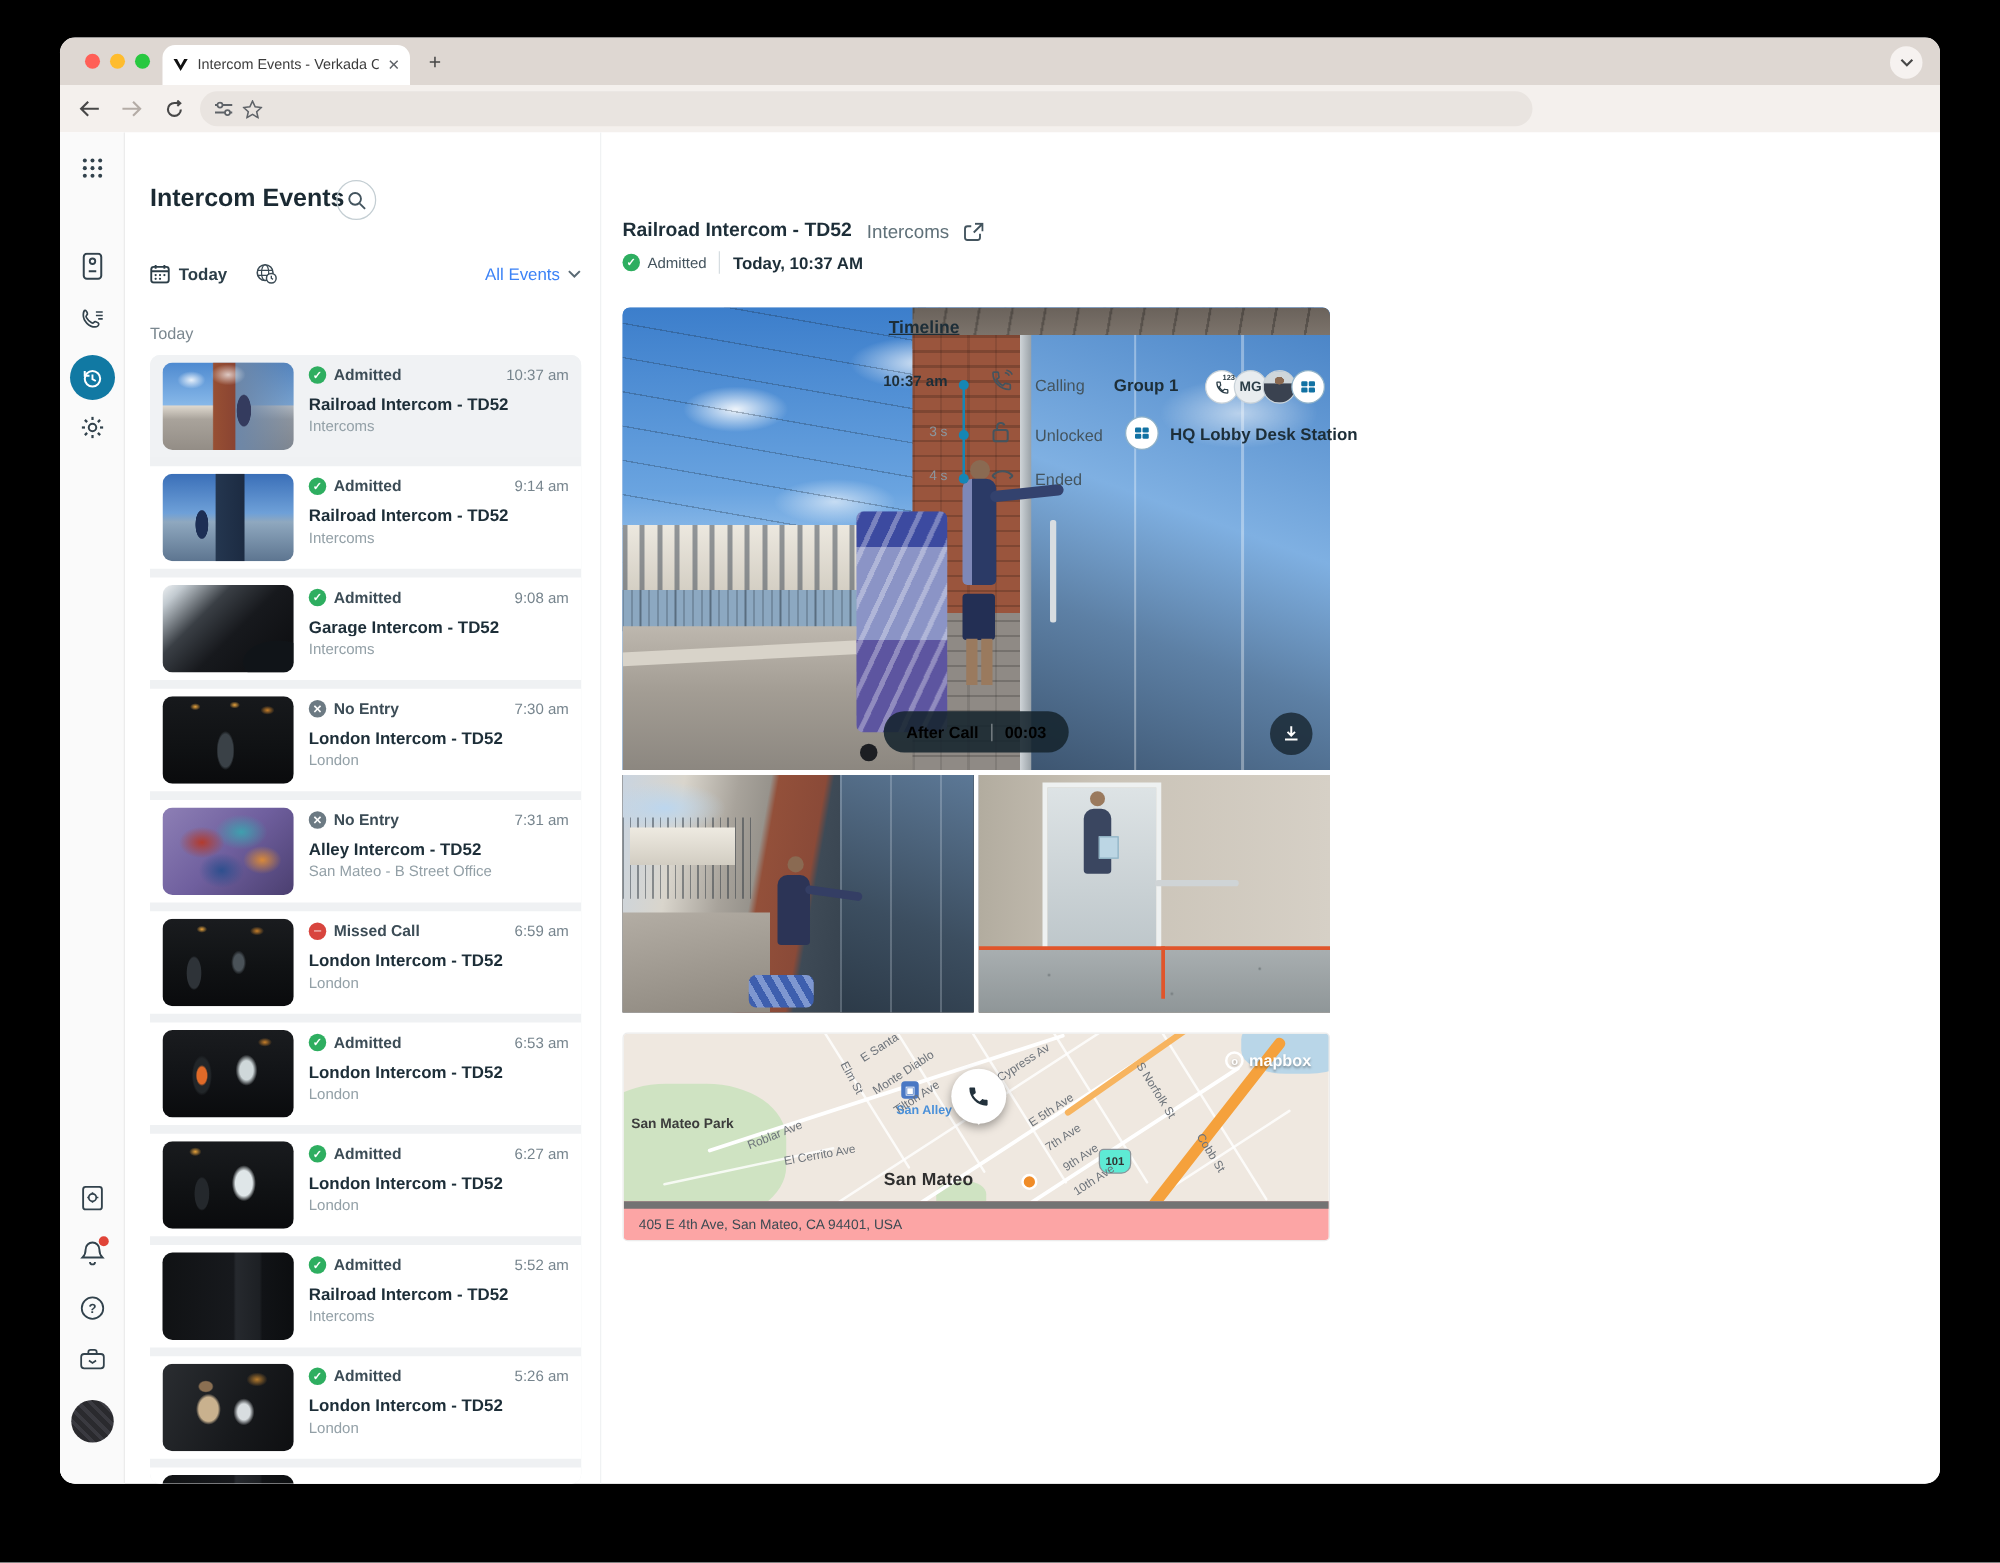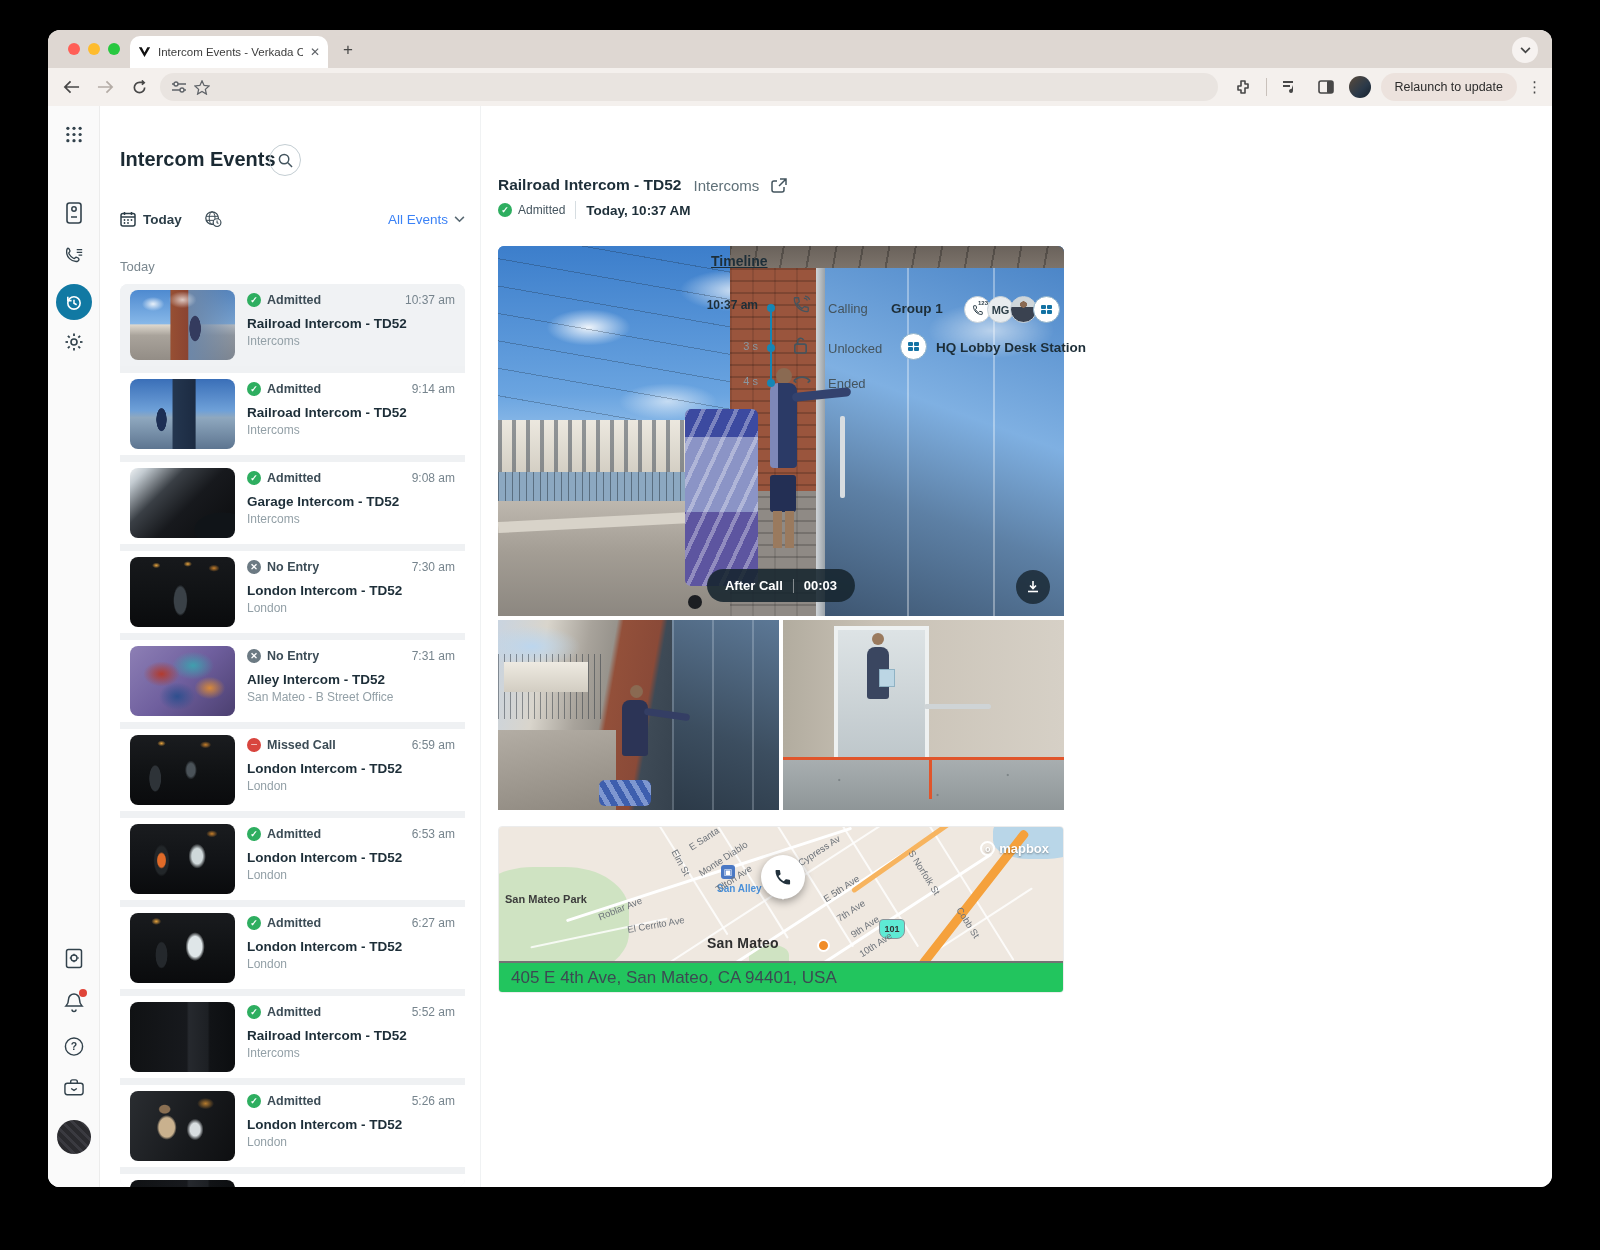--- a/index.html
+++ b/index.html
@@ -153,21 +153,21 @@
     repeating-linear-gradient(115deg, rgba(255,255,255,.32) 0 4px, transparent 4px 15px),
     linear-gradient(180deg, #3c4aa0 0 16%, #8b94c6 16% 58%, #5d55a0 58% 100%); }
   .vm-wheel { position:absolute; left:33.5%; bottom:2%; width:14px; height:14px; border-radius:50%; background:#1c1e22; }
   .vm-person { position:absolute; left:47%; top:33%; width:7%; height:50%; }
   .vm-head { position:absolute; left:30%; top:0; width:16px; height:16px; border-radius:50%; background:#8a6a52; }
   .vm-torso { position:absolute; left:14%; top:15px; width:70%; height:46%; border-radius:8px 8px 4px 4px; background:linear-gradient(90deg,#7e88b8 0 28%, #2b3a66 28% 100%); }
   .vm-arm { position:absolute; left:70%; top:22px; width:150%; height:9px; border-radius:5px; background:#33426e; transform:rotate(-6deg); }
   .vm-shorts { position:absolute; left:16%; top:58%; width:64%; height:20%; background:#232f54; border-radius:3px; }
   .vm-legL { position:absolute; left:22%; top:77%; width:9px; height:20%; background:#9a7a5e; }
   .vm-legR { position:absolute; left:52%; top:77%; width:9px; height:20%; background:#9a7a5e; }
-  .v-pill { position:absolute; left:50%; bottom:14px; transform:translateX(-50%); background:rgba(22,36,46,.88); color:#ffffff; border-radius:18px; padding:9px 18px; display:flex; align-items:center; gap:10px; font-size:13px; font-weight:bold; white-space:nowrap; }
+  .v-pill { position:absolute; left:50%; bottom:14px; transform:translateX(-50%); background:rgba(22,36,46,.88); color:#000000; border-radius:18px; padding:9px 18px; display:flex; align-items:center; gap:10px; font-size:13px; font-weight:bold; white-space:nowrap; }
   .v-pill .sep { width:1px; height:14px; background:rgba(255,255,255,.45); }
   .v-dl { position:absolute; right:14px; bottom:12px; width:34px; height:34px; border-radius:50%; background:rgba(22,36,46,.8); color:#fff; display:flex; align-items:center; justify-content:center; }
 
   
   .panes { position:absolute; left:17px; top:514px; width:566px; height:190px; display:flex; gap:4px; }
   .pane { flex:1; position:relative; overflow:hidden; background:#222; }
   .pL-base { position:absolute; inset:0; background:
     radial-gradient(70px 30px at 12% 14%, #bcd6ee, transparent 70%),
     linear-gradient(100deg, #c9d4e0 0%, #d9d5cc 16%, #a8a39b 30%, #97938c 38%, #93503a 40%, #8a4a38 52%, #3e4a56 54%, #2e3a46 78%, #46525e 100%); }
   .pL-fence { position:absolute; left:0; top:18%; width:38%; height:34%; background:repeating-linear-gradient(90deg, rgba(35,45,55,.45) 0 1px, transparent 1px 6px); }
@@ -206,21 +206,21 @@
   .mlabel { position:absolute; font-size:9.5px; color:#6d737a; white-space:nowrap; }
   .mlabel.big { font-size:14px; color:#2e2e2e; font-weight:bold; letter-spacing:.2px; }
   .mlabel.park { font-size:11px; color:#3c3c3c; font-weight:bold; }
   .mlabel.blue { color:#4a90d9; font-size:10px; font-weight:bold; }
   .transit { position:absolute; left:222px; top:38px; width:14px; height:14px; background:#4a78c4; border-radius:3px; color:#fff; font-size:9px; display:flex; align-items:center; justify-content:center; }
   .poi { position:absolute; left:318px; top:112px; width:13px; height:13px; background:#f08c28; border-radius:50%; border:2px solid #fff; }
   .pin { position:absolute; left:262px; top:28px; width:44px; height:44px; background:#fff; border-radius:50%; box-shadow:0 3px 8px rgba(0,0,0,.35); display:flex; align-items:center; justify-content:center; color:#22313c; }
   .pin::after { content:""; position:absolute; left:50%; bottom:-8px; transform:translateX(-50%); border:7px solid transparent; border-top:10px solid #fff; }
   .mblogo { position:absolute; right:14px; top:14px; display:flex; align-items:center; gap:4px; color:#fff; font-weight:bold; font-size:13px; text-shadow:0 1px 2px rgba(0,0,0,.35); }
   .mblogo .mo { width:15px; height:15px; border-radius:50%; border:2px solid #fff; font-size:9px; display:flex; align-items:center; justify-content:center; }
-  .addr { position:absolute; left:0; bottom:0; width:100%; height:31px; background:#22c55e; border-top:2px solid #737373; display:flex; align-items:center; padding:0 12px; font-size:17px; color:#3c4a52; }
+  .addr { position:absolute; left:0; bottom:0; width:100%; height:31px; background:#fca5a5; border-top:6px solid #737373; display:flex; align-items:center; padding:0 12px; font-size:11px; color:#3c4a52; }
 
   
   .tl-title { position:absolute; left:663px; top:147px; font-size:14px; font-weight:bold; color:#1d2e38;text-decoration:underline; }
   .tl-line { position:absolute; left:722px; top:202px; width:2px; height:76px; background:#1586b5; }
   .tl-dot { position:absolute; left:719px; width:8px; height:8px; border-radius:50%; background:#1586b5; }
   .tl-time { position:absolute; right:calc(100% - 710px); font-size:12px; color:#1d2e38; font-weight:bold; white-space:nowrap; }
   .tl-time.small { font-size:11px; color:#8a97a0; font-weight:normal; }
   .tl-ic { position:absolute; left:744px; color:#44545e; }
   .tl-action { position:absolute; left:780px; font-size:13px; color:#44545e; }
   .tl-target { position:absolute; font-size:13.5px; font-weight:bold; color:#1d2e38; }
@@ -279,43 +279,20 @@
       </span>
     <div class="urlbar">
       <svg width="14" height="12" viewBox="0 0 14 12">
           <path d="M0 3 H14 M0 9 H14" stroke="#5f6368" stroke-width="1.6"></path>
           <circle cx="4" cy="3" r="2" fill="#f4f0ed" stroke="#5f6368" stroke-width="1.4"></circle>
           <circle cx="10" cy="9" r="2" fill="#f4f0ed" stroke="#5f6368" stroke-width="1.4"></circle>
         </svg>
       <svg width="16" height="15" viewBox="0 0 18 17">
           <path d="M9 1 L11.4 6.2 L17 6.8 L12.8 10.6 L14 16 L9 13.1 L4 16 L5.2 10.6 L1 6.8 L6.6 6.2 Z" fill="none" stroke="#5f6368" stroke-width="1.4"></path>
         </svg>
-    </div>
-    <div class="tb-right">
-      <span class="nav-ic">
-          <svg width="16" height="16" viewBox="0 0 16 16">
-            <path d="M6 2 h4 v3 h3 v4 h-3 v5 h-4 v-3 H3 V7 h3 Z" fill="none" stroke="#474747" stroke-width="1.6" stroke-linejoin="round"></path>
-          </svg>
-        </span>
-      <span class="tb-divider"></span>
-      <span class="nav-ic">
-          <svg width="16" height="14" viewBox="0 0 16 14">
-            <path d="M1 2 H11 M1 6 H8" stroke="#474747" stroke-width="1.8"></path>
-            <path d="M11 5 v6 a2 2 0 1 1 -1.5 -2 Z" fill="#474747"></path>
-          </svg>
-        </span>
-      <span class="nav-ic">
-          <svg width="16" height="14" viewBox="0 0 16 14">
-            <rect x="1" y="1" width="14" height="12" rx="2" fill="none" stroke="#474747" stroke-width="1.6"></rect>
-            <rect x="9" y="1" width="6" height="12" rx="1" fill="#474747"></rect>
-          </svg>
-        </span>
-      <span class="tb-avatar"></span>
-      <span class="relaunch">Relaunch to update</span>
-      <span class="kebab">⋮</span>
     </div>
   </div>
 
   <div class="app">
 
     <div class="rail">
       <span class="rail-ic" style="top:20px">
         <svg width="17" height="17" viewBox="0 0 18 18">
             <g fill="#32424c">
               <circle cx="2.5" cy="2.5" r="1.7"></circle>

